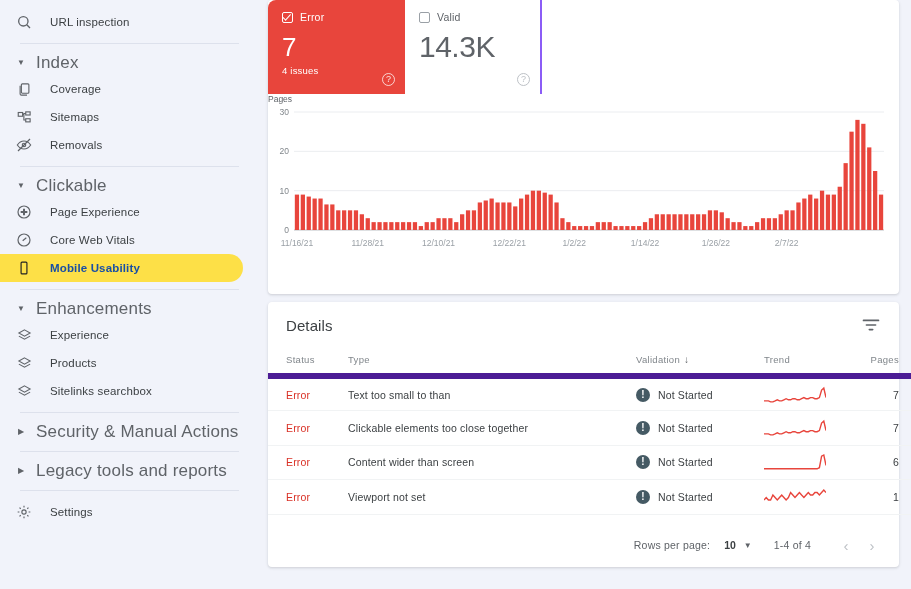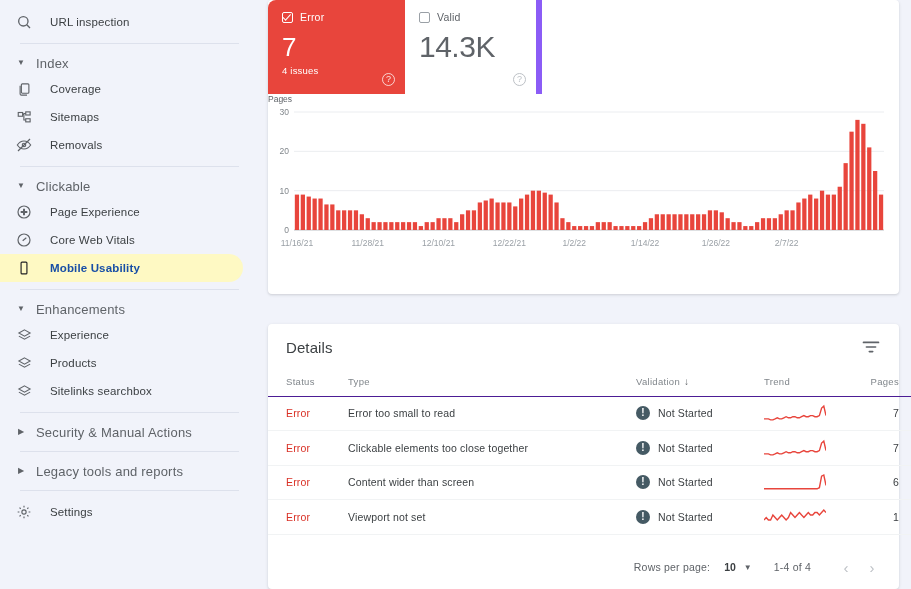--- a/index.html
+++ b/index.html
@@ -37,40 +37,40 @@
     color: #5f6368;
   }
   .nav-ico svg { display: block; }
   .nav-label {
     margin-left: 16px;
     font-size: 11.5px;
     color: #3c4043;
     letter-spacing: .15px;
     white-space: nowrap;
   }
-  .nav-row.selected { background: #fef9c3; }
+  .nav-row.selected { background: #fde047; }
   .nav-row.selected .nav-label { color: #174ea6; font-weight: bold; }
   .nav-row.selected .nav-ico { color: #174ea6; }
 
   .divider { height: 1px; background: #dde1ec; margin: 7px 16px 7px 20px; }
 
   .group-head {
     display: flex; align-items: center;
     height: 24px;
     padding-left: 14px;
     cursor: pointer;
   }
   .caret {
     width: 14px; flex: 0 0 14px;
     display: flex; align-items: center; justify-content: center;
     color: #5f6368; font-size: 8px; line-height: 1;
   }
   .group-label {
     margin-left: 8px;
-    font-size: 13px;
+    font-size: 17px;
     color: #5f6368;
     letter-spacing: .2px;
     white-space: nowrap;
   }
 
   
   .main {
     flex: 1;
     height: 589px;
     padding: 0 12px 0 13px;
@@ -83,21 +83,21 @@
   }
 
   
   .chart-card { height: 294px; position: relative; overflow: hidden; }
   .tiles { display: flex; height: 94px; }
   .tile {
     width: 137px; height: 94px;
     position: relative;
     padding: 10px 12px 0 14px;
     cursor: pointer;
-    border-right: 6px solid #8b5cf6;
+    border-right: 2px solid #8b5cf6;
   }
   .tile.active { background: #e8453c; border-right: none; }
   .tile.active:first-child { border-top-left-radius: 8px; }
   .tile-head { display: flex; align-items: center; gap: 7px; height: 14px; }
   .cbox {
     width: 11px; height: 11px; flex: 0 0 11px;
     border: 1.6px solid #9aa0a6;
     border-radius: 2px;
     position: relative;
   }
@@ -135,34 +135,34 @@
     width: 15px; height: 15px;
     border: 2px solid #80868b; border-radius: 2px;
     cursor: pointer;
   }
   .imp-label { font-size: 11.5px; color: #3c4043; letter-spacing: .2px; }
 
   .plot-wrap { position: relative; width: 100%; height: 160px; padding: 0 14px 0 0; }
   .plot-svg { display: block; }
 
   
-  .details-card { margin-top: 30px; height: 265px; position: relative; }
+  .details-card { margin-top: 8px; height: 265px; position: relative; }
   .details-head {
     height: 46px; display: flex; align-items: center;
     padding: 0 18px 0 18px; justify-content: space-between;
   }
   .details-title { font-size: 15px; color: #3c4043; letter-spacing: .1px; }
   .funnel { cursor: pointer; width: 20px; height: 20px; }
 
   table { width: 100%; border-collapse: collapse; table-layout: fixed; }
   th {
     font-size: 9.5px; font-weight: normal; color: #80868b;
     text-align: left; letter-spacing: .3px;
     padding: 6px 0 8px 0; height: 26px;
-    border-bottom: 1px solid #4c1d95;
+    border-bottom: 6px solid #4c1d95;
   }
   td {
     font-size: 10.5px; color: #3c4043;
     padding: 0; height: 34.6px;
     border-bottom: 1px solid #f1f3f4;
     letter-spacing: .15px;
   }
   .c-status { width: 80px; padding-left: 18px; }
   .c-type   { width: 288px; }
   .c-valid  { width: 128px; }
@@ -510,21 +510,21 @@
             <th class="c-valid">
               <span>Validation</span><span class="sort-arrow">↓</span>
             </th>
             <th class="c-trend">Trend</th>
             <th class="c-pages">Pages</th>
           </tr>
         </thead>
         <tbody id="rows-body">
             <tr>
               <td class="c-status">Error</td>
-              <td class="c-type">Error too small to read</td>
+              <td class="c-type">Text too small to than</td>
               <td class="c-valid">
                 <div class="valid-cell">
                   <span class="dot">!</span>
                   <span>Not Started</span>
                 </div>
               </td>
               <td class="c-trend">
                 <svg width="62" height="20" class="spark">
                   <path d="M0.0,15.9 L2.2,15.9 L4.4,15.9 L6.6,16.9 L8.9,16.9 L11.1,15.9 L13.3,14.8 L15.5,15.9 L17.7,15.9 L19.9,14.8 L22.1,13.7 L24.4,14.8 L26.6,14.8 L28.8,13.7 L31.0,13.7 L33.2,14.8 L35.4,14.8 L37.6,13.7 L39.9,12.6 L42.1,13.7 L44.3,13.7 L46.5,12.6 L48.7,12.6 L50.9,13.7 L53.1,13.7 L55.4,12.6 L57.6,5.1 L59.8,3.0 L62.0,12.6" fill="none" stroke="#E8453C" stroke-width="1.4"></path>
                 </svg>

